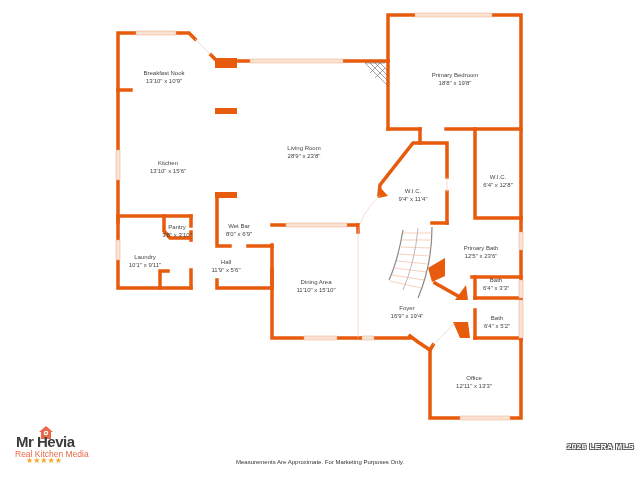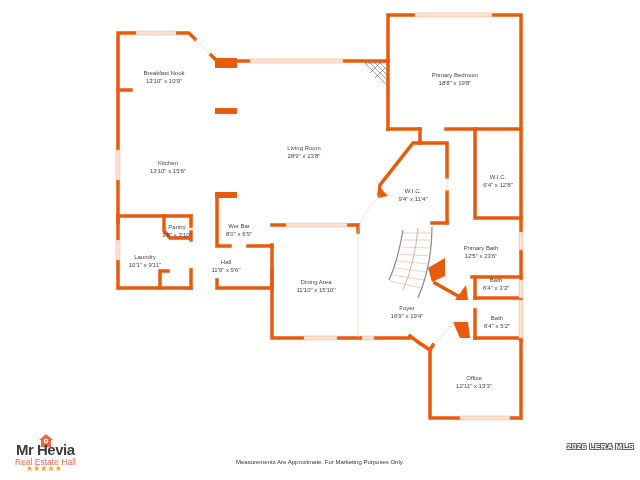--- a/index.html
+++ b/index.html
@@ -1,20 +1,20 @@
 <!DOCTYPE html>
 <html><head>
   <meta charset="utf-8">
   <style>
     html, body { margin: 0; padding: 0; background: #ffffff; }
     body { width: 640px; height: 480px; position: relative; overflow: hidden; font-family: "Liberation Sans", sans-serif; }
     #plan { position: absolute; left: 0; top: 0; width: 640px; height: 480px; }
     .room-label { position: absolute; text-align: center; color: #444444; font-size: 6px; line-height: 8px; white-space: nowrap; transform: translateX(-50%); }
     .room-label span { display: block; }
-    .logo { position: absolute; left: 12px; top: 425px; width: 90px; height: 45px; margin-top: 8px; }
+    .logo { position: absolute; left: 12px; top: 425px; width: 90px; height: 45px; }
     .logo-main { position: absolute; left: 4px; top: 8px; font-size: 15px; font-weight: bold; color: #3c3c3c; letter-spacing: -0.5px; }
     .logo-sub { position: absolute; left: 3px; top: 24px; font-size: 8.5px; color: #e8694a; white-space: nowrap; }
     .logo-stars { position: absolute; left: 14px; top: 31px; font-size: 8px; color: #f5a623; letter-spacing: 0px; }
     .logo-house { position: absolute; left: 27px; top: 1px; }
     .footnote { position: absolute; left: 0; width: 640px; top: 459px; text-align: center; font-size: 6px; color: #333333; }
     .copyright { position: absolute; right: 6px; top: 442px; font-size: 8px; font-weight: bold; color: #ffffff; letter-spacing: 0.5px; text-shadow: -1px -1px 0 #555, 1px -1px 0 #555, -1px 1px 0 #555, 1px 1px 0 #555; }
   </style>
 </head>
 <body>
 
@@ -206,18 +206,18 @@
     </div>
 </div>
 
 <div class="logo">
   <svg class="logo-house" width="14" height="14" viewBox="0 0 14 14">
     <polygon points="7,0 14,6 12,6 12,13 2,13 2,6 0,6" fill="#e8694a"></polygon>
     <circle cx="7" cy="7" r="2.2" fill="#ffffff"></circle>
     <circle cx="7" cy="7" r="1" fill="#e8694a"></circle>
   </svg>
   <div class="logo-main">Mr Hevia</div>
-  <div class="logo-sub">Real Estate Hall</div>
+  <div class="logo-sub">Real Kitchen Media</div>
   <div class="logo-stars">★★★★★</div>
 </div>
 
 <div class="footnote">Measurements Are Approximate. For Marketing Purposes Only.</div>
 <div class="copyright">2026 LERA MLS</div>
 
 </body></html>

